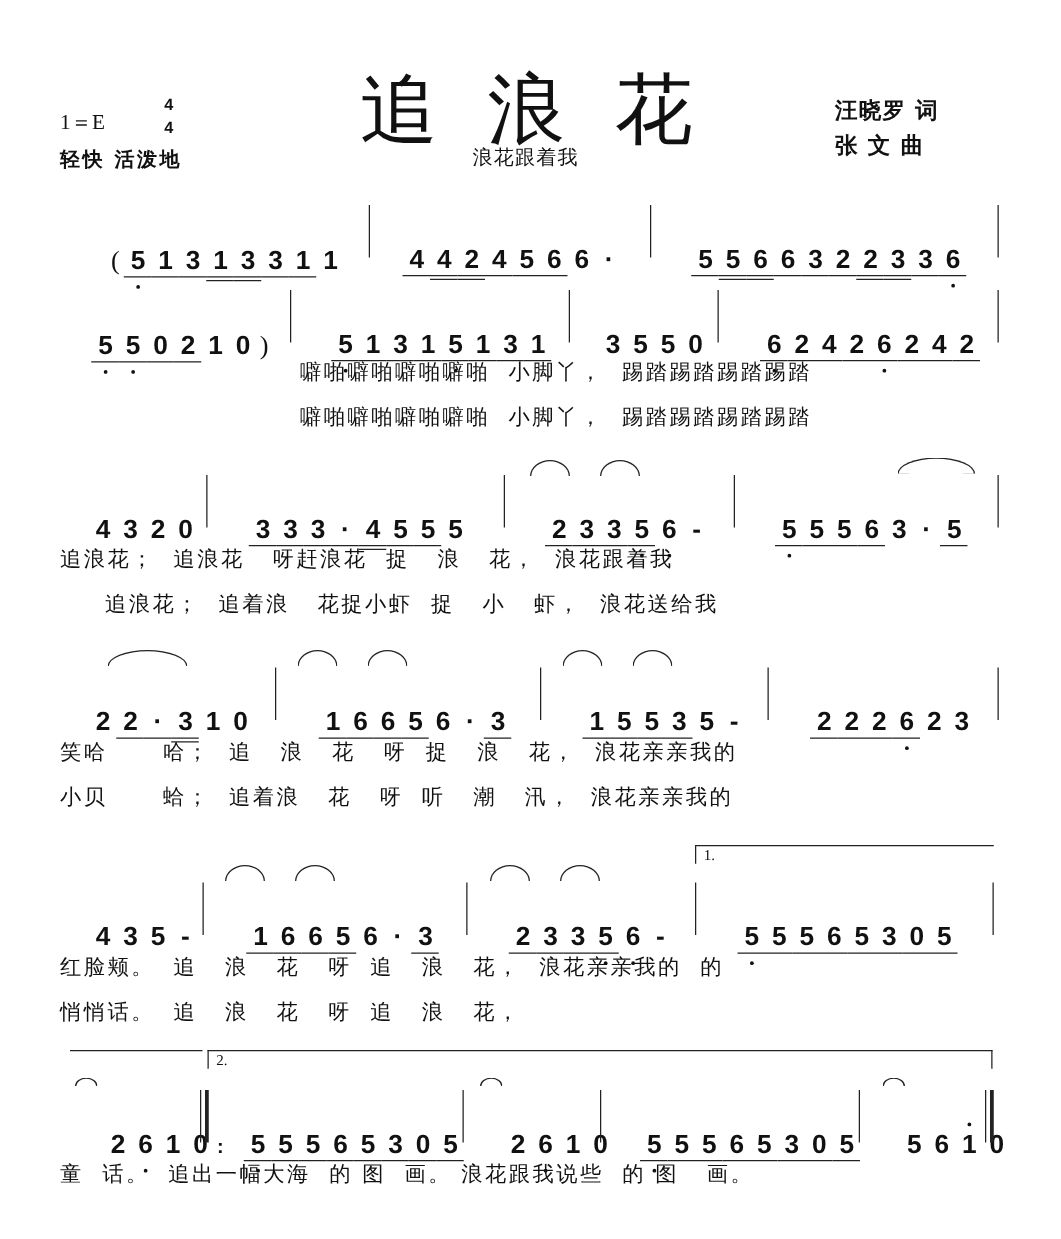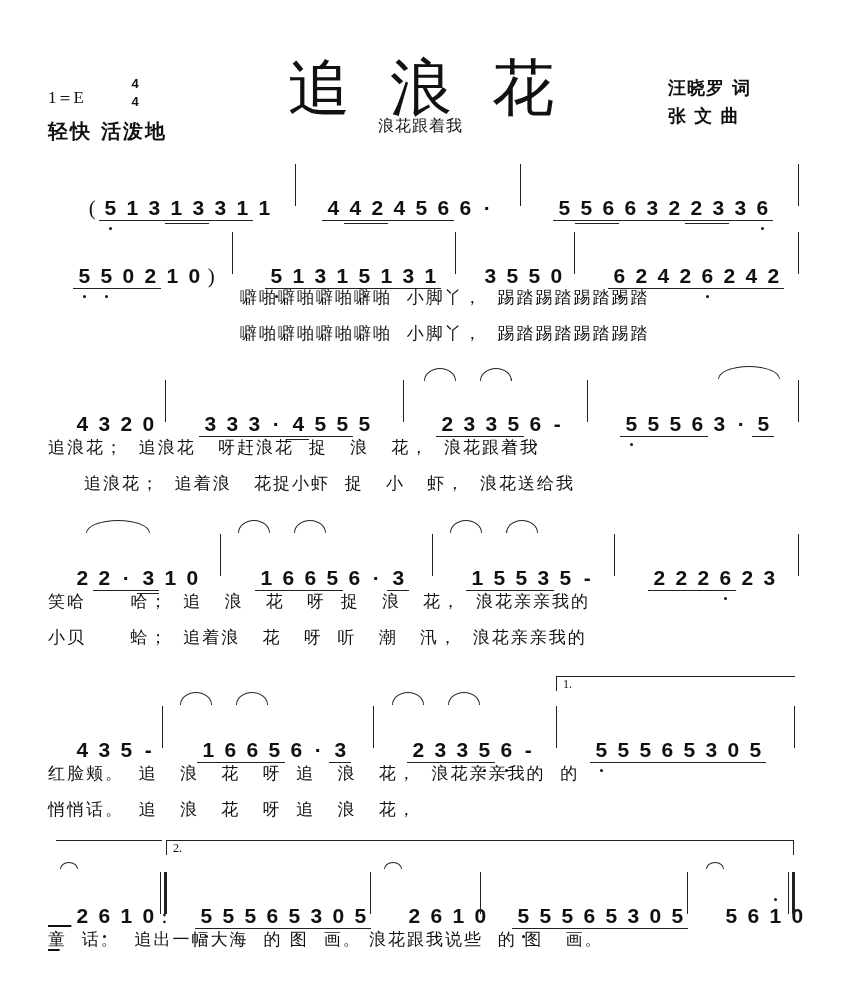--- a/index.html
+++ b/index.html
@@ -3,21 +3,21 @@
 <meta charset="utf-8">
 <style>
   html, body { margin:0; padding:0; background:#fff; }
   body { width:849px; height:991px; position:relative; overflow:hidden; color:#111;
          font-family: "DejaVu Sans", sans-serif; }
   .abs { position:absolute; }
   .title { font-family:"DejaVu Sans", sans-serif; font-weight:normal; font-size:62px; letter-spacing:40px; left:288px; top:46px; }
   .key { left:48px; top:86px; font-family:"Liberation Serif", serif; font-size:17px; }
   .meter { left:128px; top:76px; font-family:"Liberation Sans", sans-serif; font-weight:bold; font-size:13px; line-height:15px; text-align:center; width:14px; }
   .meter .bar { border-top:1px dashed #333; margin:1px 0; }
-  .tempo { left:48px; top:118px; font-size:20px; font-weight:bold; letter-spacing:2px; }
+  .tempo { left:48px; top:118px; font-size:16px; font-weight:bold; letter-spacing:2px; }
   .genre { left:378px; top:116px; font-size:16px; letter-spacing:1px; }
   .credit { font-size:18px; font-weight:bold; letter-spacing:1px; }
   .notes { position:absolute; font-family:"Liberation Sans", sans-serif; font-weight:bold; font-size:21px; white-space:pre; letter-spacing:0; }
   .n { display:inline-block; width:22px; text-align:center; position:relative; }
   .ul { border-bottom:1.5px solid #222; }
   .ul2 { border-bottom:4px double #222; }
   .dotb::after { content:""; position:absolute; left:50%; bottom:-10px; width:3px; height:3px; margin-left:-1.5px; background:#111; border-radius:50%; }
   .dott::before { content:""; position:absolute; left:50%; top:-6px; width:3px; height:3px; margin-left:-1.5px; background:#111; border-radius:50%; }
   .bar { position:absolute; width:0; border-left:1.5px solid #222; height:42px; }
   .lyric { position:absolute; font-size:17px; letter-spacing:2px; white-space:pre; }
@@ -156,21 +156,21 @@
 </div>
 
 <div>
   <div class="abs" style="left:56px; top:840px; width:106px; border-top:1.5px solid #222;"></div>
   <div class="volta" style="left:166px; top:840px; width:626px; border-right:1.5px solid #222;">
       <span>2.</span>
     </div>
   <div class="slur" style="left:60px; top:862px; width:16px; height:6px;"></div>
   <div class="slur" style="left:384px; top:862px; width:16px; height:6px;"></div>
   <div class="slur" style="left:706px; top:862px; width:16px; height:6px;"></div>
-  <div class="notes" style="left:48px; top:880px;text-decoration:underline;">
+  <div class="notes" style="left:60px; top:880px;">
     <span class="n">2</span><span class="n dotb">6</span><span class="n">1</span><span class="n">0</span><span class="n" style="width:10px; font-size:16px;">:</span>
   </div>
   <div class="bar" style="left:160px; top:872px;"></div>
   <div class="bar" style="left:164px; top:872px; border-left-width:3px;"></div>
   <div class="notes" style="left:172px; top:880px;">
     <span class="n ul dotb">5</span><span class="n ul">5</span><span class="n ul">5</span><span class="n ul">6</span><span class="n ul">5</span><span class="n ul">3</span><span class="n ul">0</span><span class="n ul">5</span>
   </div>
   <div class="bar" style="left:370px; top:872px;"></div>
   <div class="notes" style="left:380px; top:880px;">
     <span class="n">2</span><span class="n dotb">6</span><span class="n">1</span><span class="n">0</span>

